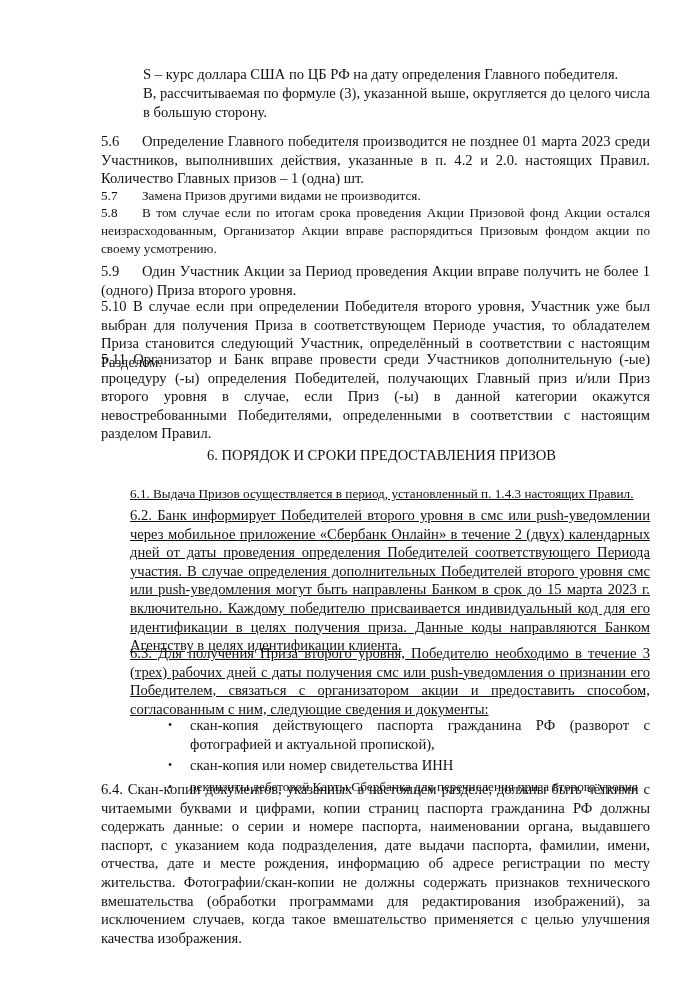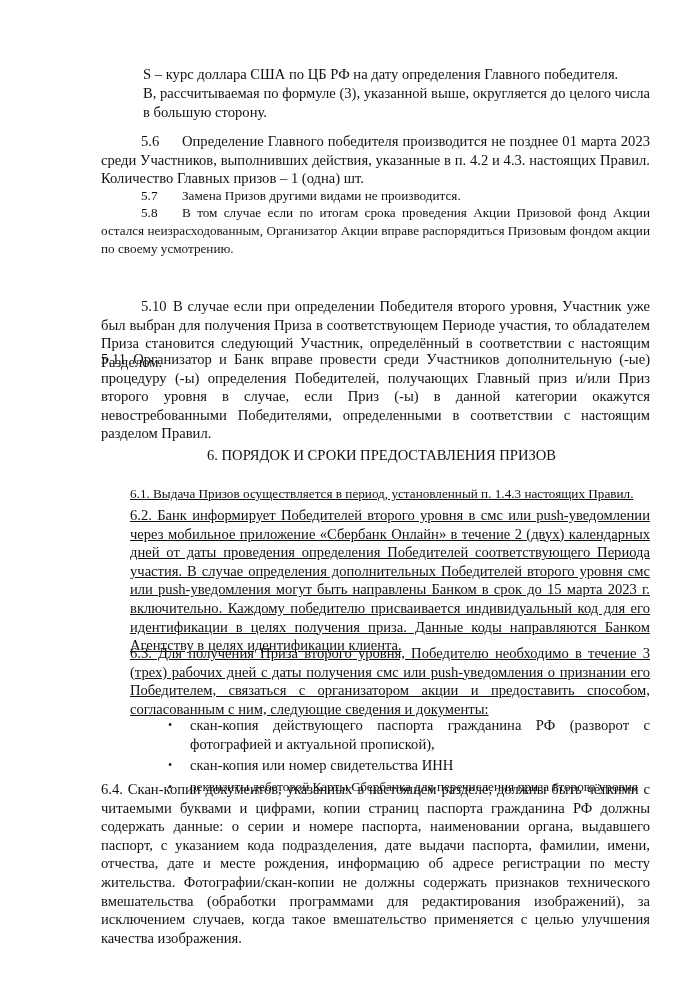--- a/index.html
+++ b/index.html
@@ -30,21 +30,20 @@
       text-align: justify;
       margin: 0;
     }
     .blk.small {
       font-size: 13.2px;
       line-height: 18px;
     }
     .num {
       display: inline-block;
       width: 41px;
-      margin-left: 40px;
     }
     .num.short { width: 32px; }
     .formula {
       left: 143px;
       width: 507px;
       text-align: left;
     }
     .indent6 {
       left: 130px;
       width: 520px;
@@ -85,31 +84,34 @@
   </style>
 </head>
 <body>
 
 <div class="page">
 
   <p class="blk formula" style="top:65px;">S – курс доллара США по ЦБ РФ на дату определения Главного победителя.</p>
   <p class="blk formula" style="top:84px; text-align:justify;">B, рассчитываемая по формуле (3), указанной выше, округляется до целого числа в большую сторону.</p>
 
   <p class="blk" style="top:132px;">
-    <span class="num">5.6</span><span>Определение Главного победителя производится не позднее 01 марта   2023 среди Участников, выполнивших действия, указанные в п. 4.2 и 4.3. настоящих Правил. Количество Главных призов – 1 (одна) шт.</span>
+    <span class="num">5.6</span><span>Определение Главного победителя производится не позднее 01 марта   2023 среди Участников, выполнивших действия, указанные в п. 4.2 и 2.0. настоящих Правил. Количество Главных призов – 1 (одна) шт.</span>
   </p>
 
   <p class="blk small" style="top:187px;">
     <span class="num">5.7</span><span>Замена Призов другими видами не производится.</span>
   </p>
 
   <p class="blk small" style="top:204px;">
     <span class="num">5.8</span><span>В том случае если по итогам срока проведения Акции Призовой фонд Акции остался неизрасходованным, Организатор Акции вправе распорядиться Призовым фондом акции по своему усмотрению.</span>
   </p>
 
+  <p class="blk" style="top:262px;">
+    <span class="num">5.9</span><span>Один Участник Акции за Период проведения Акции вправе получить не более 1 (одного) Приза второго уровня.</span>
+  </p>
 
   <p class="blk" style="top:297px;">
     <span class="num short">5.10</span><span>В случае если при определении Победителя второго уровня, Участник уже был выбран для получения Приза в соответствующем Периоде участия, то обладателем Приза становится следующий Участник, определённый в соответствии с настоящим Разделом.</span>
   </p>
 
   <p class="blk" style="top:350px;">
     <span>5.11</span> <span>Организатор и Банк вправе провести среди Участников дополнительную (-ые) процедуру (-ы) определения Победителей, получающих Главный приз и/или Приз второго уровня в случае, если Приз (-ы) в данной категории окажутся невостребованными Победителями, определенными в соответствии с настоящим разделом Правил.</span>
   </p>
 
   <h2 class="heading">6. ПОРЯДОК И СРОКИ ПРЕДОСТАВЛЕНИЯ ПРИЗОВ</h2>

